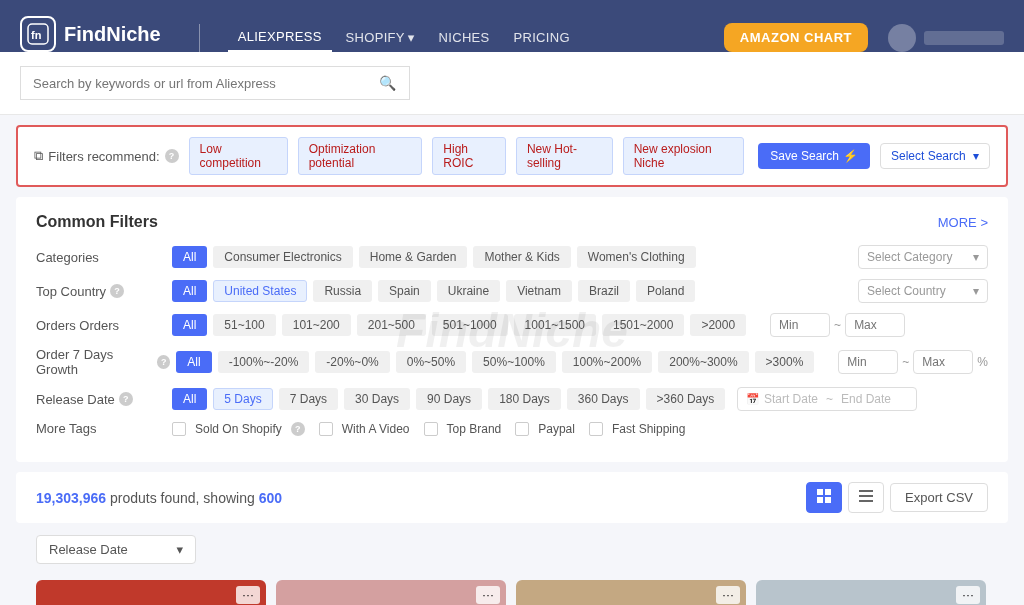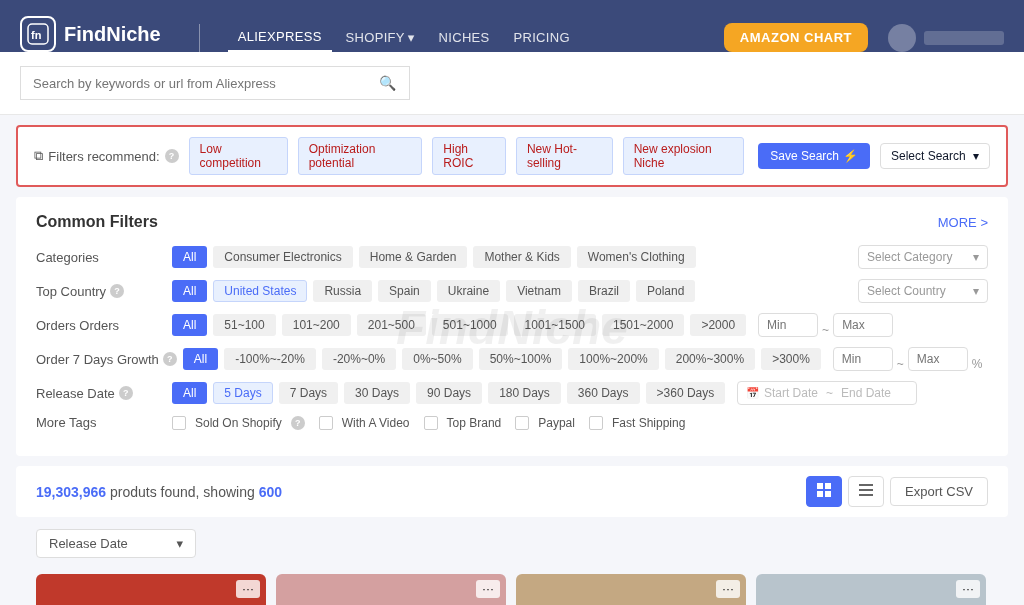--- a/index.html
+++ b/index.html
@@ -164,21 +164,21 @@
       margin-left: 4px;
       white-space: nowrap;
     }
     .select-search-wrapper {
       display: flex;
       align-items: center;
       border: 1px solid #ddd;
       border-radius: 4px;
       padding: 5px 10px;
       font-size: 12px;
-      color: #0f172a;
+      color: #1d4ed8;
       gap: 4px;
       cursor: pointer;
       min-width: 110px;
       margin-left: auto;
     }
 
     
     .common-filters {
       background: white;
       margin: 10px 16px;
@@ -253,23 +253,23 @@
       font-size: 12px;
       color: #999;
       cursor: pointer;
       display: flex;
       align-items: center;
       gap: 4px;
       min-width: 130px;
     }
     .filter-input-range {
       display: flex;
-      align-items: flex-end;
+      align-items: center;
       gap: 4px;
-      margin-left: 6px;
+      margin-left: 18px;
     }
     .filter-input {
       border: 1px solid #ddd;
       border-radius: 4px;
       padding: 4px 8px;
       font-size: 12px;
       width: 60px;
       color: #999;
     }
     .range-sep { font-size: 12px; color: #999; }

